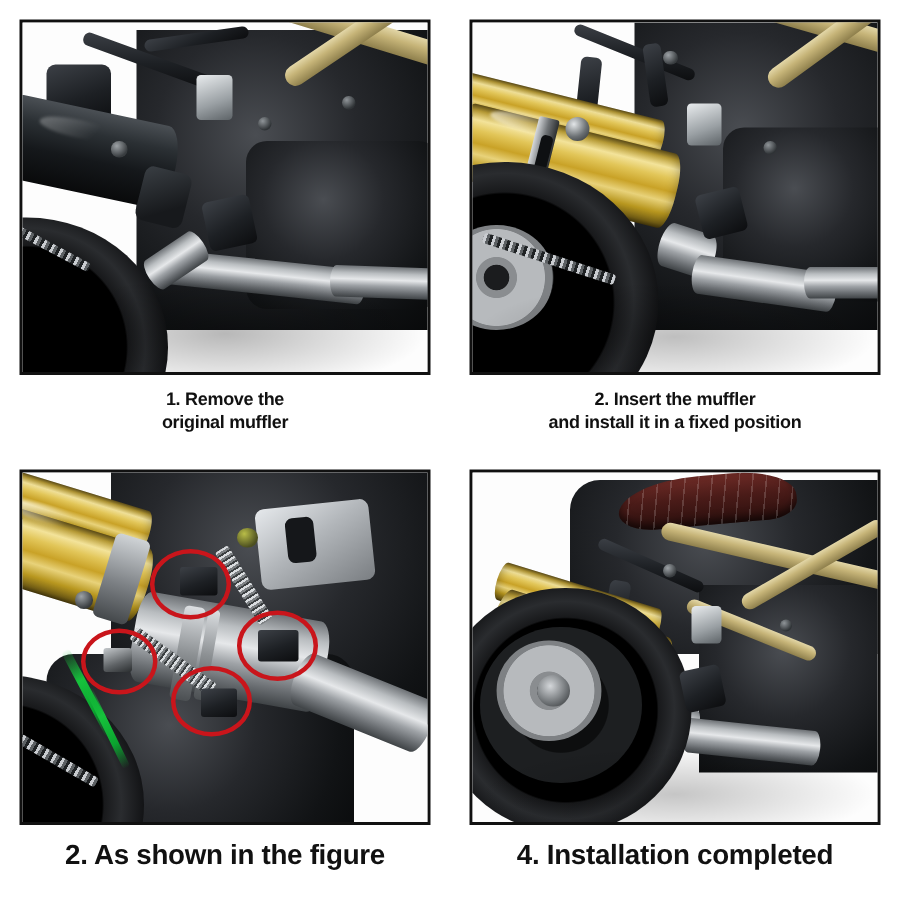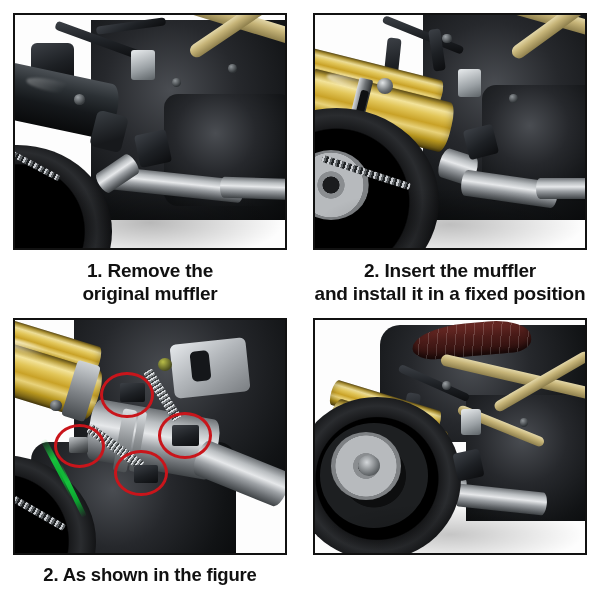--- a/index.html
+++ b/index.html
@@ -47,21 +47,21 @@
     position: absolute;
     inset: 0;
     overflow: hidden;
   }
 
   .caption {
     margin-top: 9px;
     width: 286px;
     text-align: center;
     color: #111111;
-    font-size: 19px;
+    font-size: 12px;
     line-height: 1.22;
     font-weight: 600;
     letter-spacing: -0.2px;
     white-space: pre-line;
   }
   .cell.row2 .caption {
     font-size: 18.5px;
   }
 
   
@@ -371,15 +371,16 @@
                     background:radial-gradient(circle at 40% 35%,#d4d7da,#6d7174 60%,#2c2f31);"></div>
 
         <div class="blk-part" style="left:52%;top:56%;width:10%;height:12%;transform:rotate(-12deg);"></div>
 
         <div class="layer" style="left:47%;top:26%;width:3.4%;height:4%;border-radius:50%;background:radial-gradient(circle at 35% 30%,#9da2a6,#383c3f 70%);"></div>
         <div class="layer" style="left:76%;top:42%;width:3%;height:3.6%;border-radius:50%;background:radial-gradient(circle at 35% 30%,#8f9498,#2f3336 70%);"></div>
 
         <div class="shadow-soft" style="left:0;top:78%;width:100%;height:28%;opacity:.4;"></div>
       </div>
     </div>
+    <div class="caption">4. Installation completed</div>
   </div>
 
 </div>
 
 </body></html>

